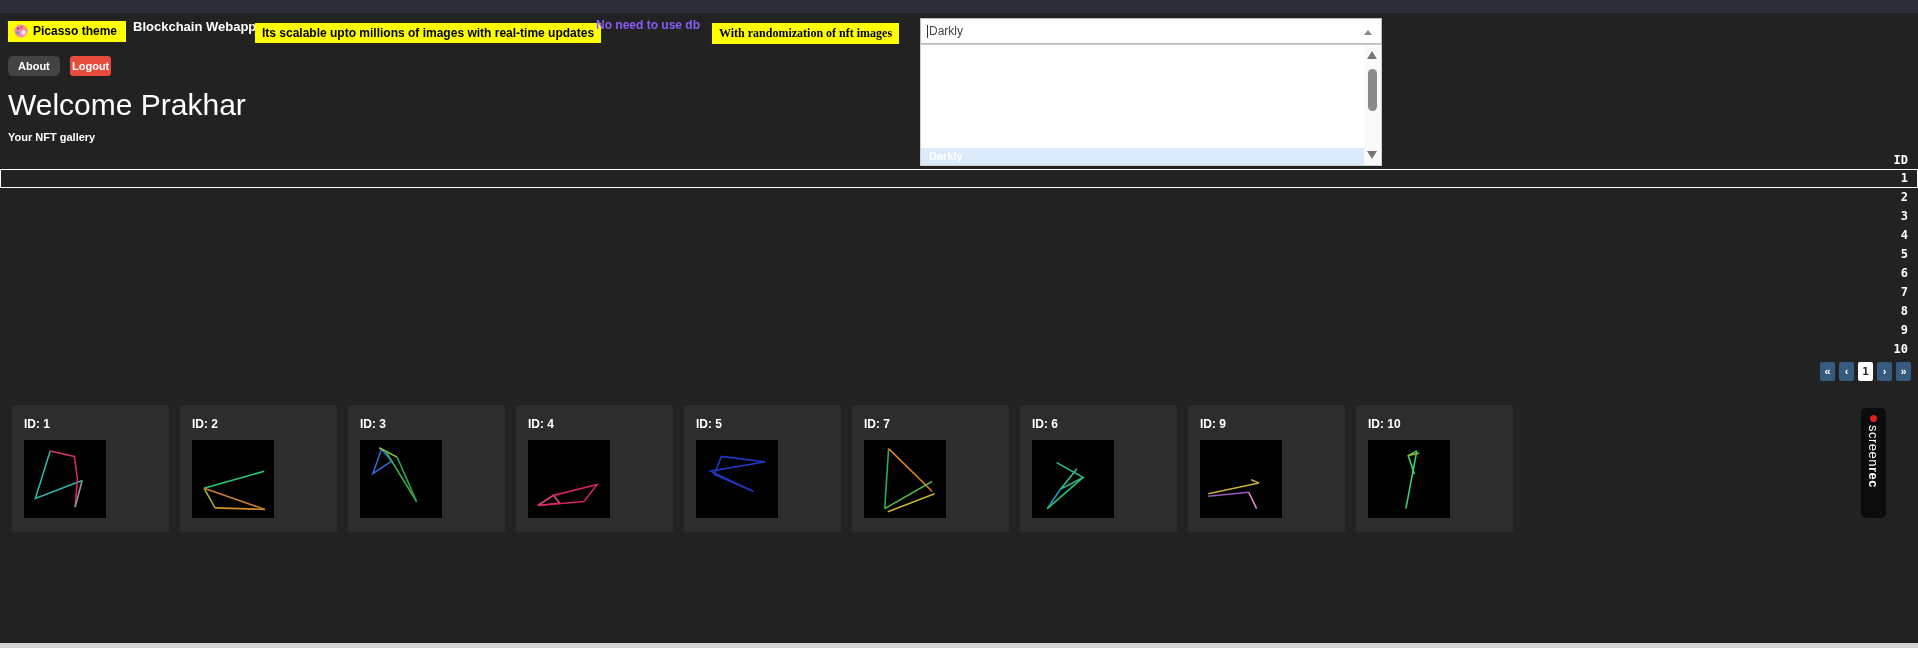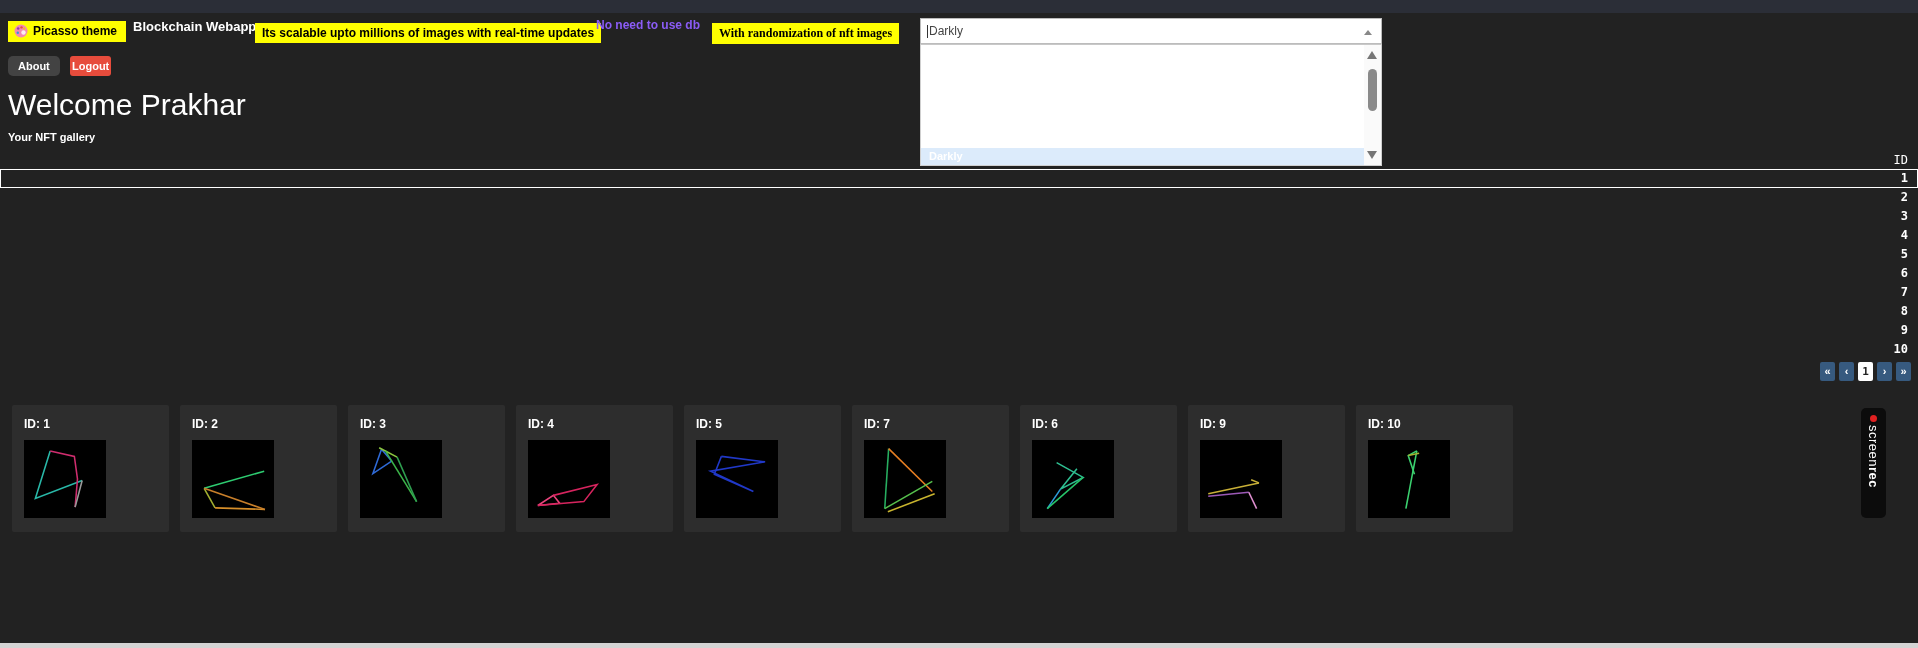--- a/index.html
+++ b/index.html
@@ -38,21 +38,21 @@
     color:#fff; font-size:11px; font-weight:700; line-height:17px; padding-left:8px; cursor:pointer; }
   .dd-scrollbar { position:absolute; right:0; top:0; bottom:0; width:17px; background:#fafafa; }
   .sb-arrow { position:absolute; left:3px; width:0; height:0;
     border-left:5px solid transparent; border-right:5px solid transparent; cursor:pointer; }
   .sb-arrow.up { top:6px; border-bottom:8px solid #767676; }
   .sb-arrow.down { bottom:6px; border-top:8px solid #767676; }
   .sb-thumb { position:absolute; left:4px; top:24px; width:9px; height:42px; background:#8a8a8a; border-radius:5px; cursor:grab; }
 
   
   .id-table { position:absolute; left:0; right:0; top:152px; font-family:"DejaVu Sans Mono", monospace; }
-  .id-header { height:17px; line-height:17px; text-align:right; padding-right:10px; font-size:12px; font-weight:400; color:#fff; }
+  .id-header { height:17px; line-height:17px; text-align:right; padding-right:10px; font-size:12px; font-weight:700; color:#fff; }
   .id-row { height:19px; line-height:19px; text-align:right; padding-right:10px; font-size:12px; font-weight:700; color:#fff; cursor:pointer; }
   .id-row.selected { border:1px solid #fff; line-height:17px; padding-right:9px; }
 
   
   .pagination { position:absolute; top:362px; right:7px; display:flex; gap:4px; }
   .pg-btn { min-width:15px; height:19px; line-height:19px; padding:0 4px; background:#375a7f; color:#fff;
     text-align:center; font-size:11px; font-weight:700; border-radius:2px; cursor:pointer; }
   .pg-btn.active { background:#ffffff; color:#222; font-family:"DejaVu Sans Mono", monospace; font-size:11px; }
 
   

